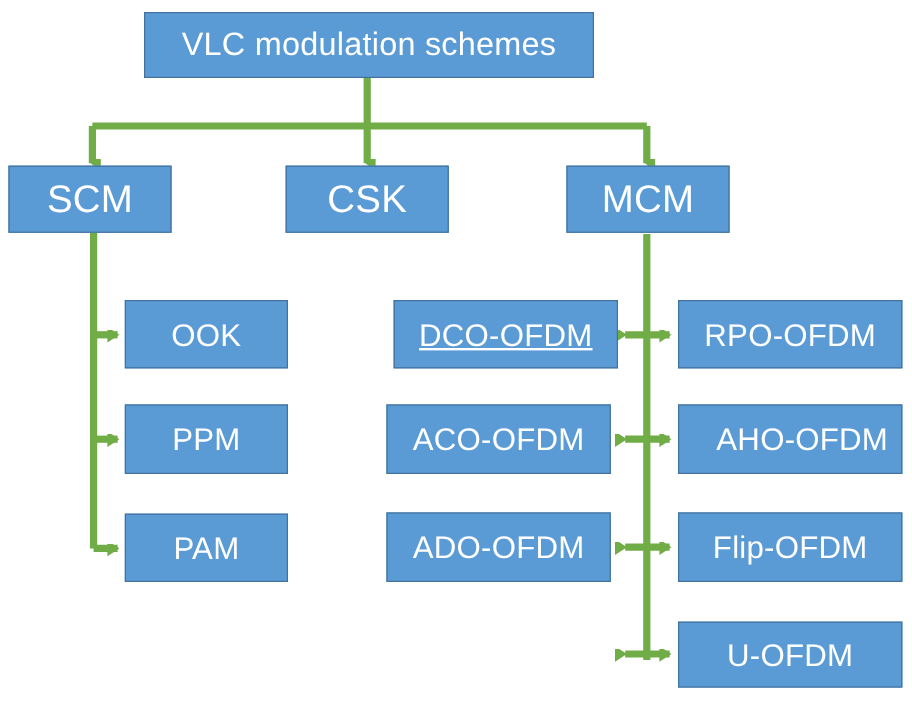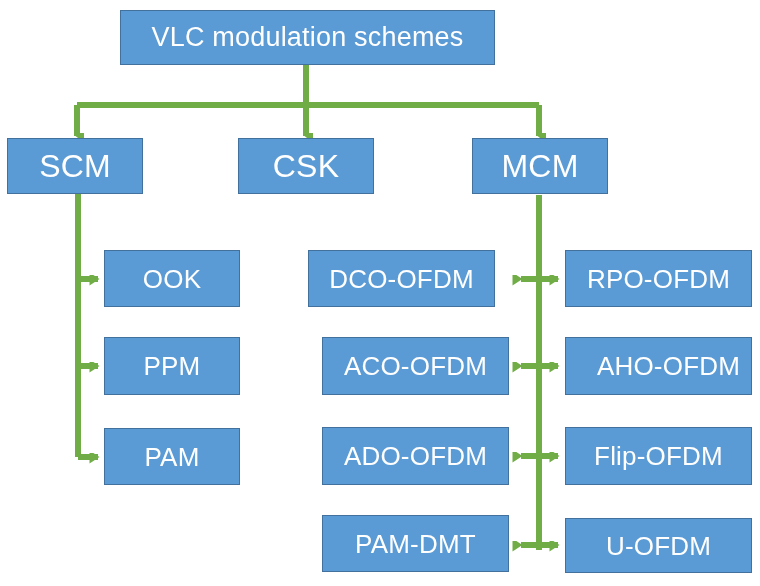--- a/index.html
+++ b/index.html
@@ -96,23 +96,22 @@
   <div class="node node-root" style="left:120px; top:10px; width:375px; height:55px;">VLC modulation schemes</div>
 
   <div class="node node-level2" style="left:7px; top:138px; width:136px; height:56px;">SCM</div>
   <div class="node node-level2" style="left:238px; top:138px; width:136px; height:56px;">CSK</div>
   <div class="node node-leaf" style="left:104px; top:250px; width:136px; height:57px;">OOK</div>
 
   <div class="node node-level2" style="left:472px; top:138px; width:136px; height:56px;">MCM</div>
   <div class="node node-leaf" style="left:104px; top:337px; width:136px; height:58px;">PPM</div>
   <div class="node node-leaf" style="left:104px; top:428px; width:136px; height:57px;">PAM</div>
 
-  <div class="node node-leaf" style="left:308px; top:250px; width:187px; height:57px;">DCO-OFDM</div>
+  <div class="node node-leaf" style="left:328px; top:250px; width:187px; height:57px;text-decoration:underline;">DCO-OFDM</div>
   <div class="node node-leaf" style="left:322px; top:337px; width:187px; height:58px;">ACO-OFDM</div>
   <div class="node node-leaf" style="left:322px; top:427px; width:187px; height:58px;">ADO-OFDM</div>
-  <div class="node node-leaf" style="left:322px; top:515px; width:187px; height:57px;">PAM-DMT</div>
 
   <div class="node node-leaf" style="left:565px; top:250px; width:187px; height:57px;">RPO-OFDM</div>
   <div class="node node-leaf" style="left:565px; top:337px; width:187px; height:58px;padding-left:20px;">AHO-OFDM</div>
   <div class="node node-leaf" style="left:565px; top:518px; width:187px; height:55px;">U-OFDM</div>
   <div class="node node-leaf" style="left:565px; top:427px; width:187px; height:58px;">Flip-OFDM</div>
 
 </div>
 
 </body></html>

